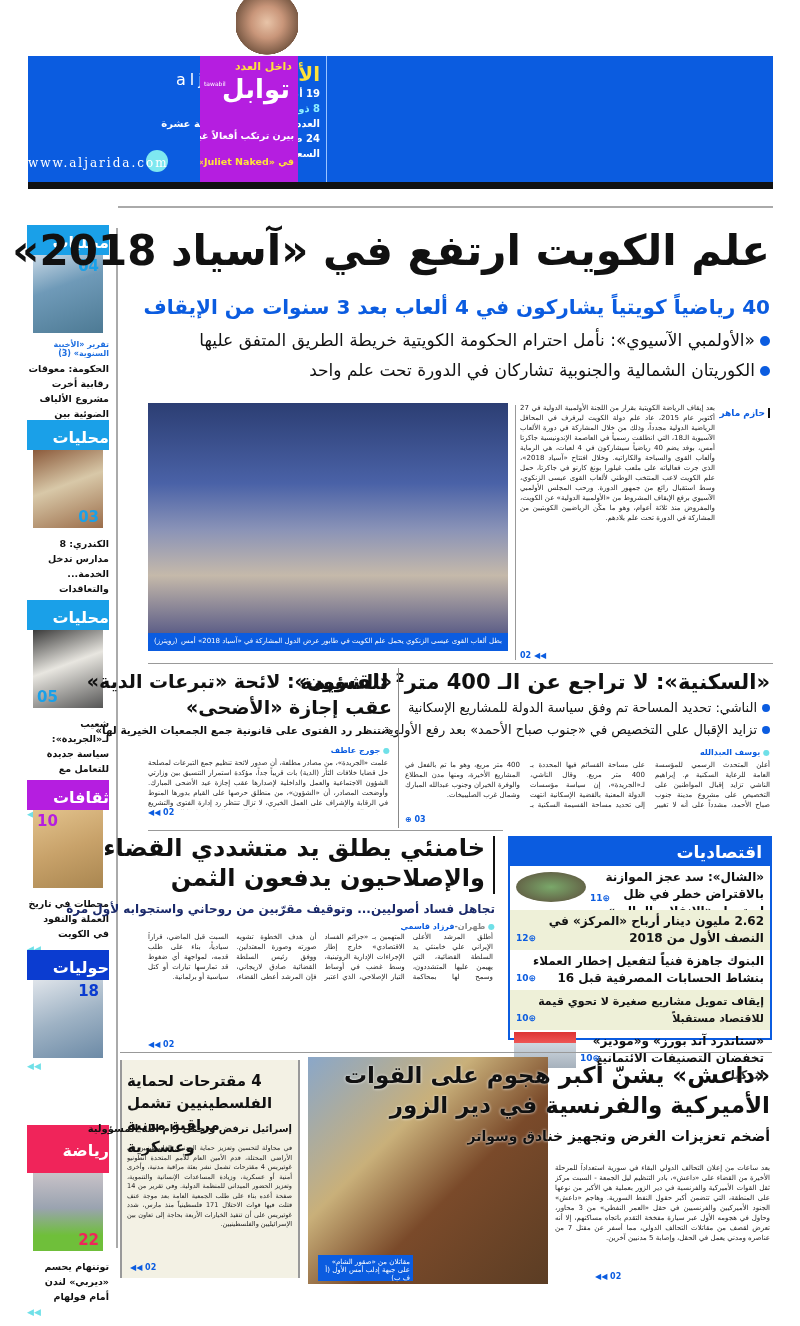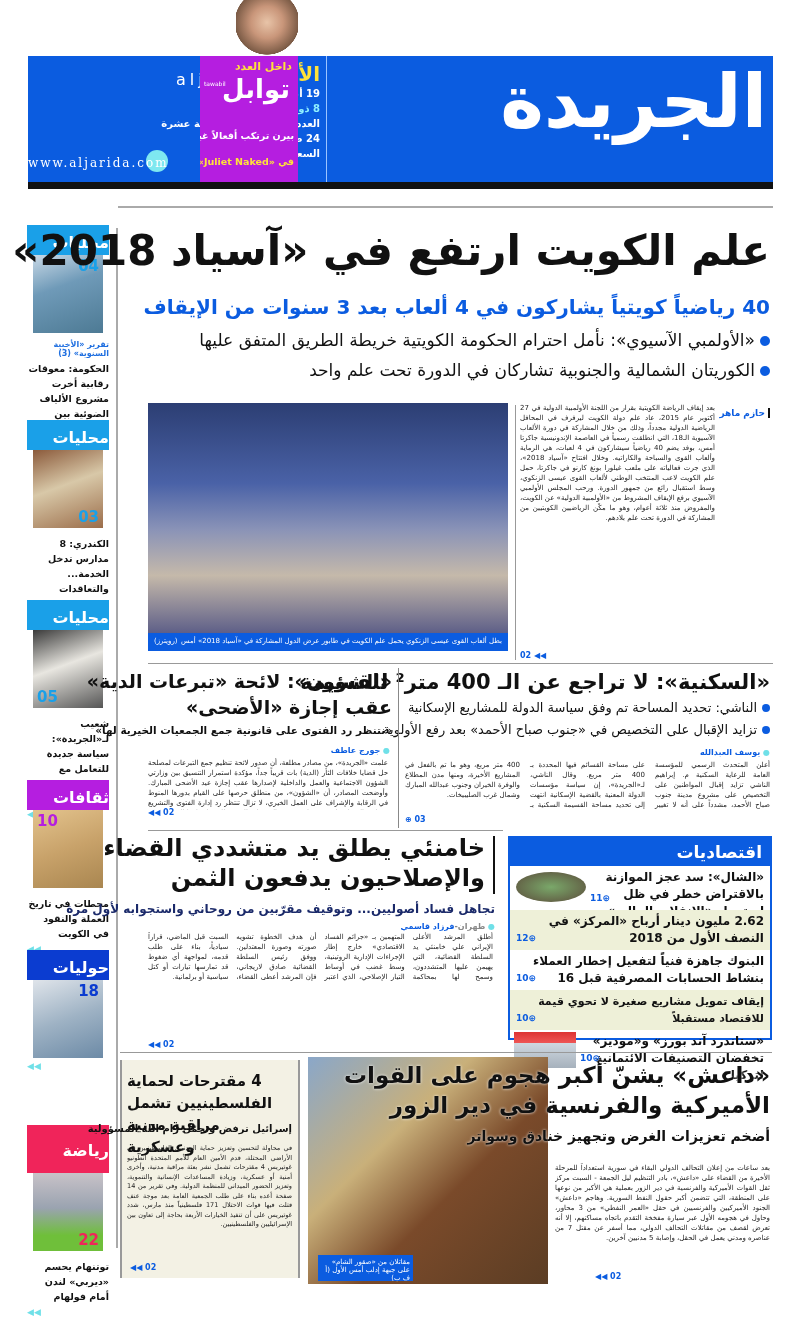--- a/index.html
+++ b/index.html
@@ -53,21 +53,20 @@
 
 #syria-img{left:308px;top:1057px;width:240px;height:227px;background:linear-gradient(135deg,#8aa7c9 0,#c9b07a 35%,#7a4a2a 60%,#5b3d24 100%)}
 #syria-cap{left:318px;top:1255px;width:95px;height:26px;background:#0b5ce0;color:#fff;font-size:7px;padding:3px;text-align:right}
 #pal{left:120px;top:1060px;width:180px;height:218px;background:#f3f1e4;border-right:2px solid #999;border-left:2px solid #999}
 </style>
 </head>
 <body>
 
 <div class="abs" id="celeb"></div>
 <div class="abs" id="mast">
-  <div class="abs logo-ar">الجريدة</div>
   <div class="abs logo-en">aljarida</div>
   <div class="abs logo-dots"></div>
   <div class="abs logo-url">www.aljarida.com</div>
   <div class="abs" id="info" style="left:298px"></div>
   <div class="abs info-box" style="left:0;right:auto;width:298px;padding-right:6px">
     <div class="day">الأحد</div>
     <div class="info-line">19 أغسطس 2018م</div>
     <div class="info-line cyan">8 ذو الحجة 1439هـ</div>
     <div class="info-line">العدد 3872 - السنة الثانية عشرة</div>
     <div class="info-line">24 صفحة</div>

